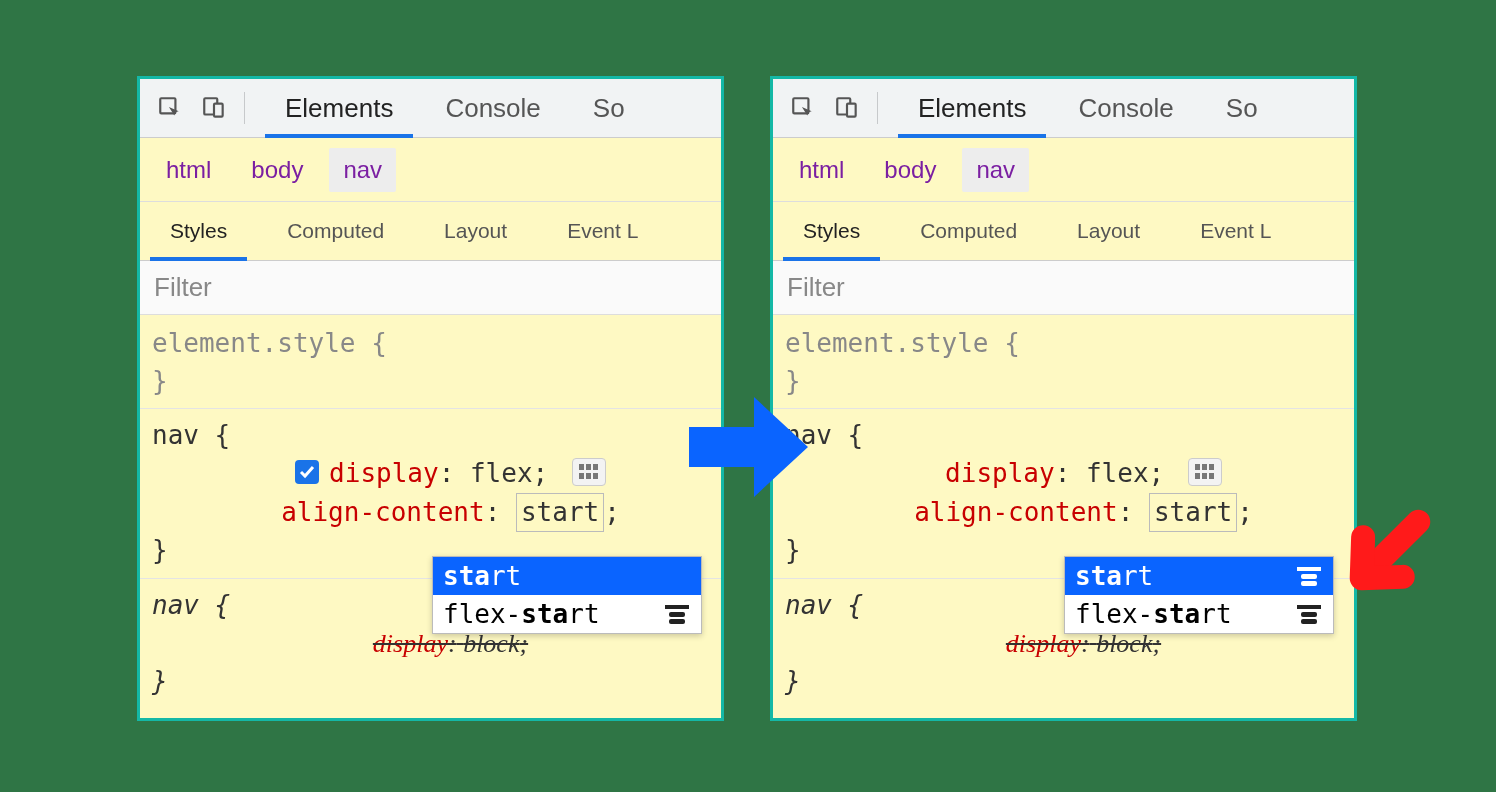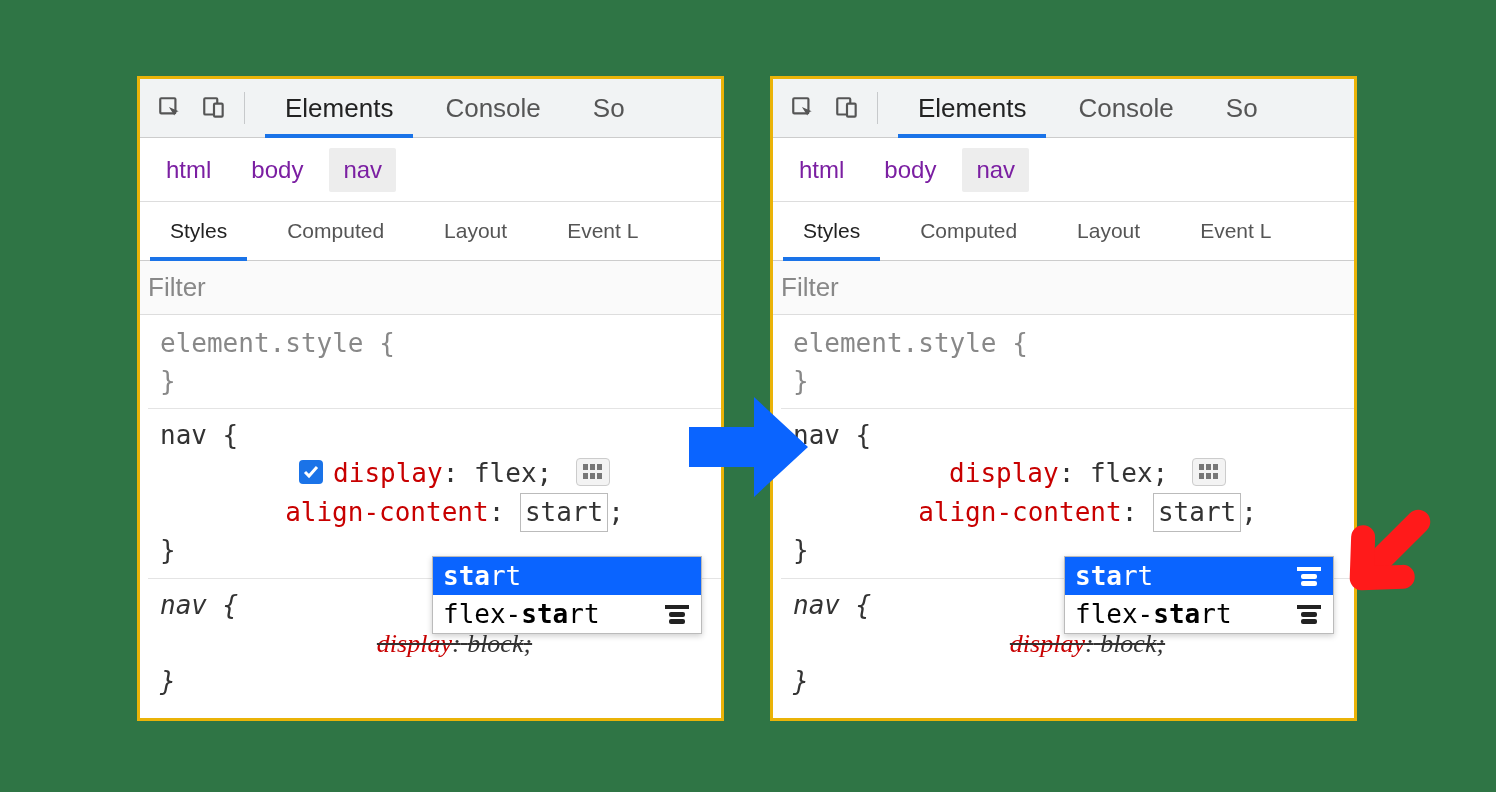--- a/index.html
+++ b/index.html
@@ -5,22 +5,22 @@
   body {
     margin: 0;
     background: #2f7545;
     font-family: -apple-system, BlinkMacSystemFont, "Segoe UI", Helvetica, Arial, sans-serif;
     width: 1496px;
     height: 792px;
     position: relative;
   }
   .panel {
     position: absolute;
-    background: #ffffff;
-    border: 3px solid #eab308;
+    background: #fef9c3;
+    border: 3px solid #14b8a6;
     overflow: hidden;
     box-sizing: border-box;
   }
   .panel-left  { left: 137px;  top: 76px; width: 587px; height: 645px; }
   .panel-right { left: 770px;  top: 76px; width: 587px; height: 645px; }
 
   
   .dev-toolbar {
     height: 58px;
     background: #f1f3f4;
@@ -111,40 +111,40 @@
   .subtab.active::after {
     content: "";
     position: absolute;
     left: 10px; right: 10px; bottom: -1px;
     height: 4px;
     background: #1a73e8;
   }
 
   
   .filter-row {
-    padding: 10px 6px;
+    padding: 10px 12px;
     border-bottom: 1px solid #ddd;
     background: #fafafa;
   }
   .filter-input {
     width: 100%;
     border: none;
     background: transparent;
     font-size: 26px;
     color: #555;
     outline: none;
   }
   .filter-input::placeholder { color: #888; }
 
   
   .styles-body {
     font-family: ui-monospace, Menlo, Consolas, monospace;
     font-size: 26px;
     line-height: 1.45;
-    padding: 10px 12px 0 20px;
+    padding: 10px 12px 0 12px;
     color: #333;
     position: relative;
   }
   .rule-sep {
     border-top: 1px solid #e4e4e4;
     margin: 8px -12px;
   }
   .gray { color: #888; }
   .selector { color: #333; }
   .prop { color: #c80000; }

